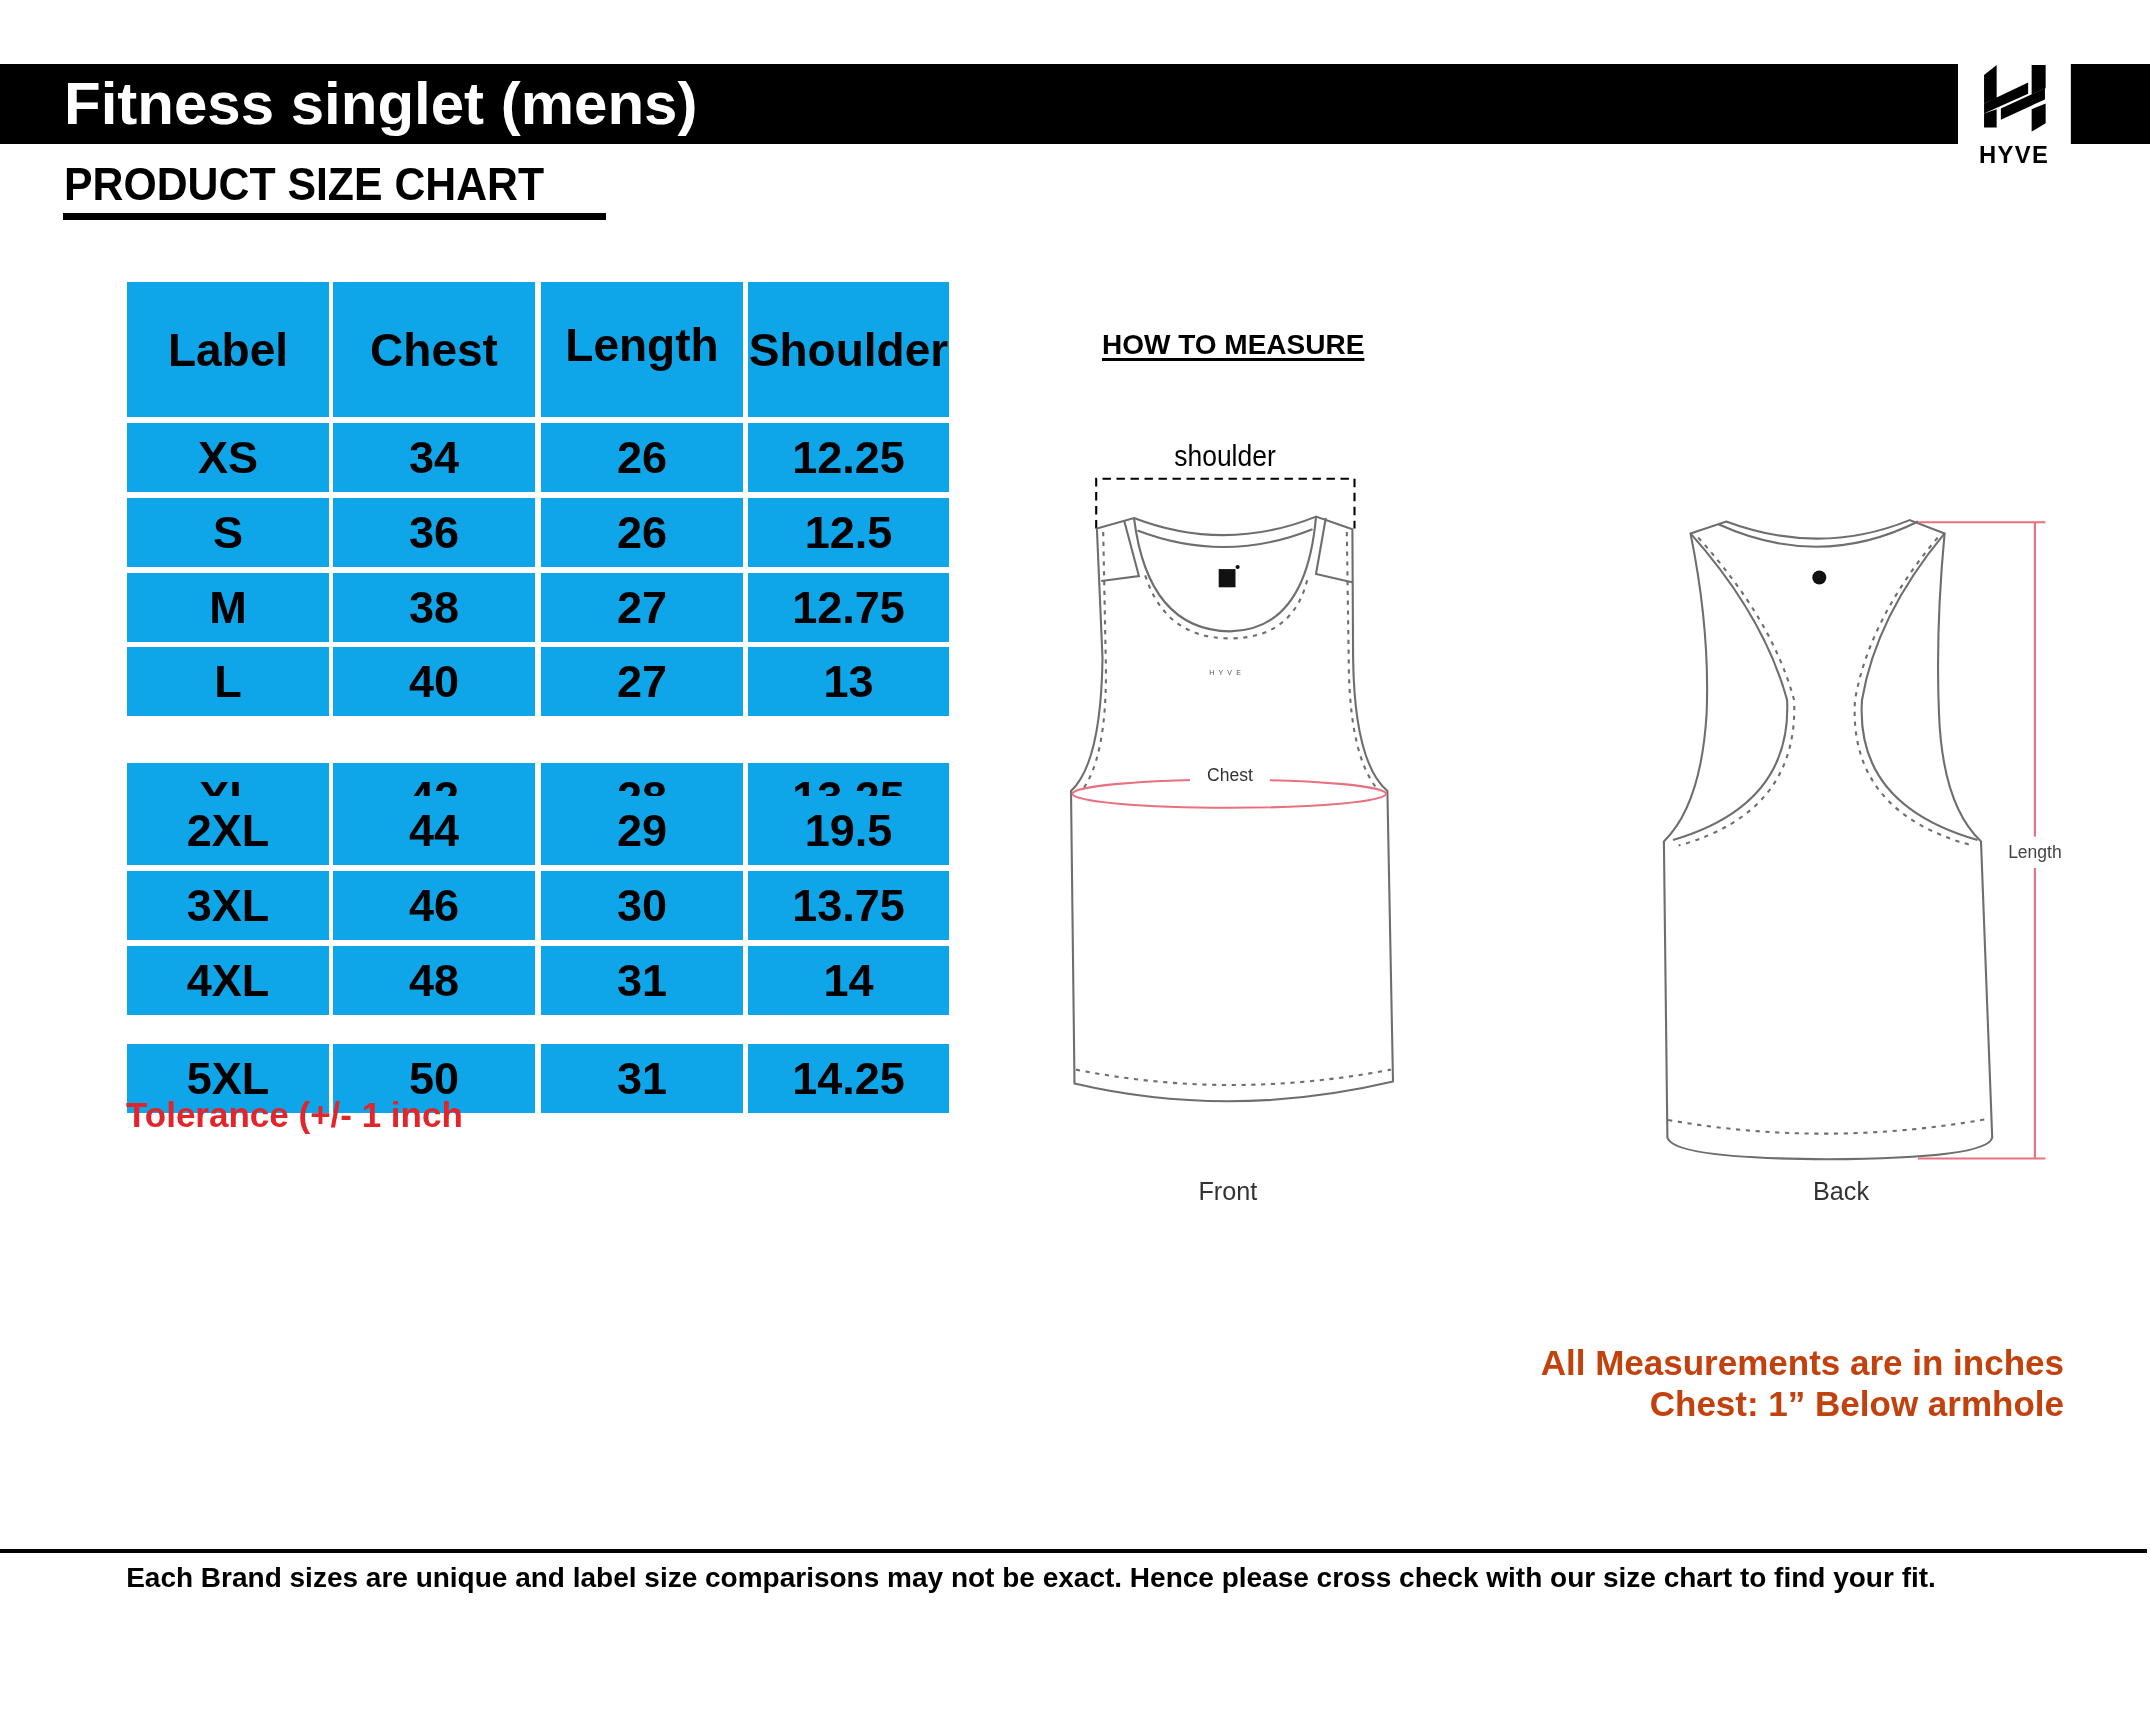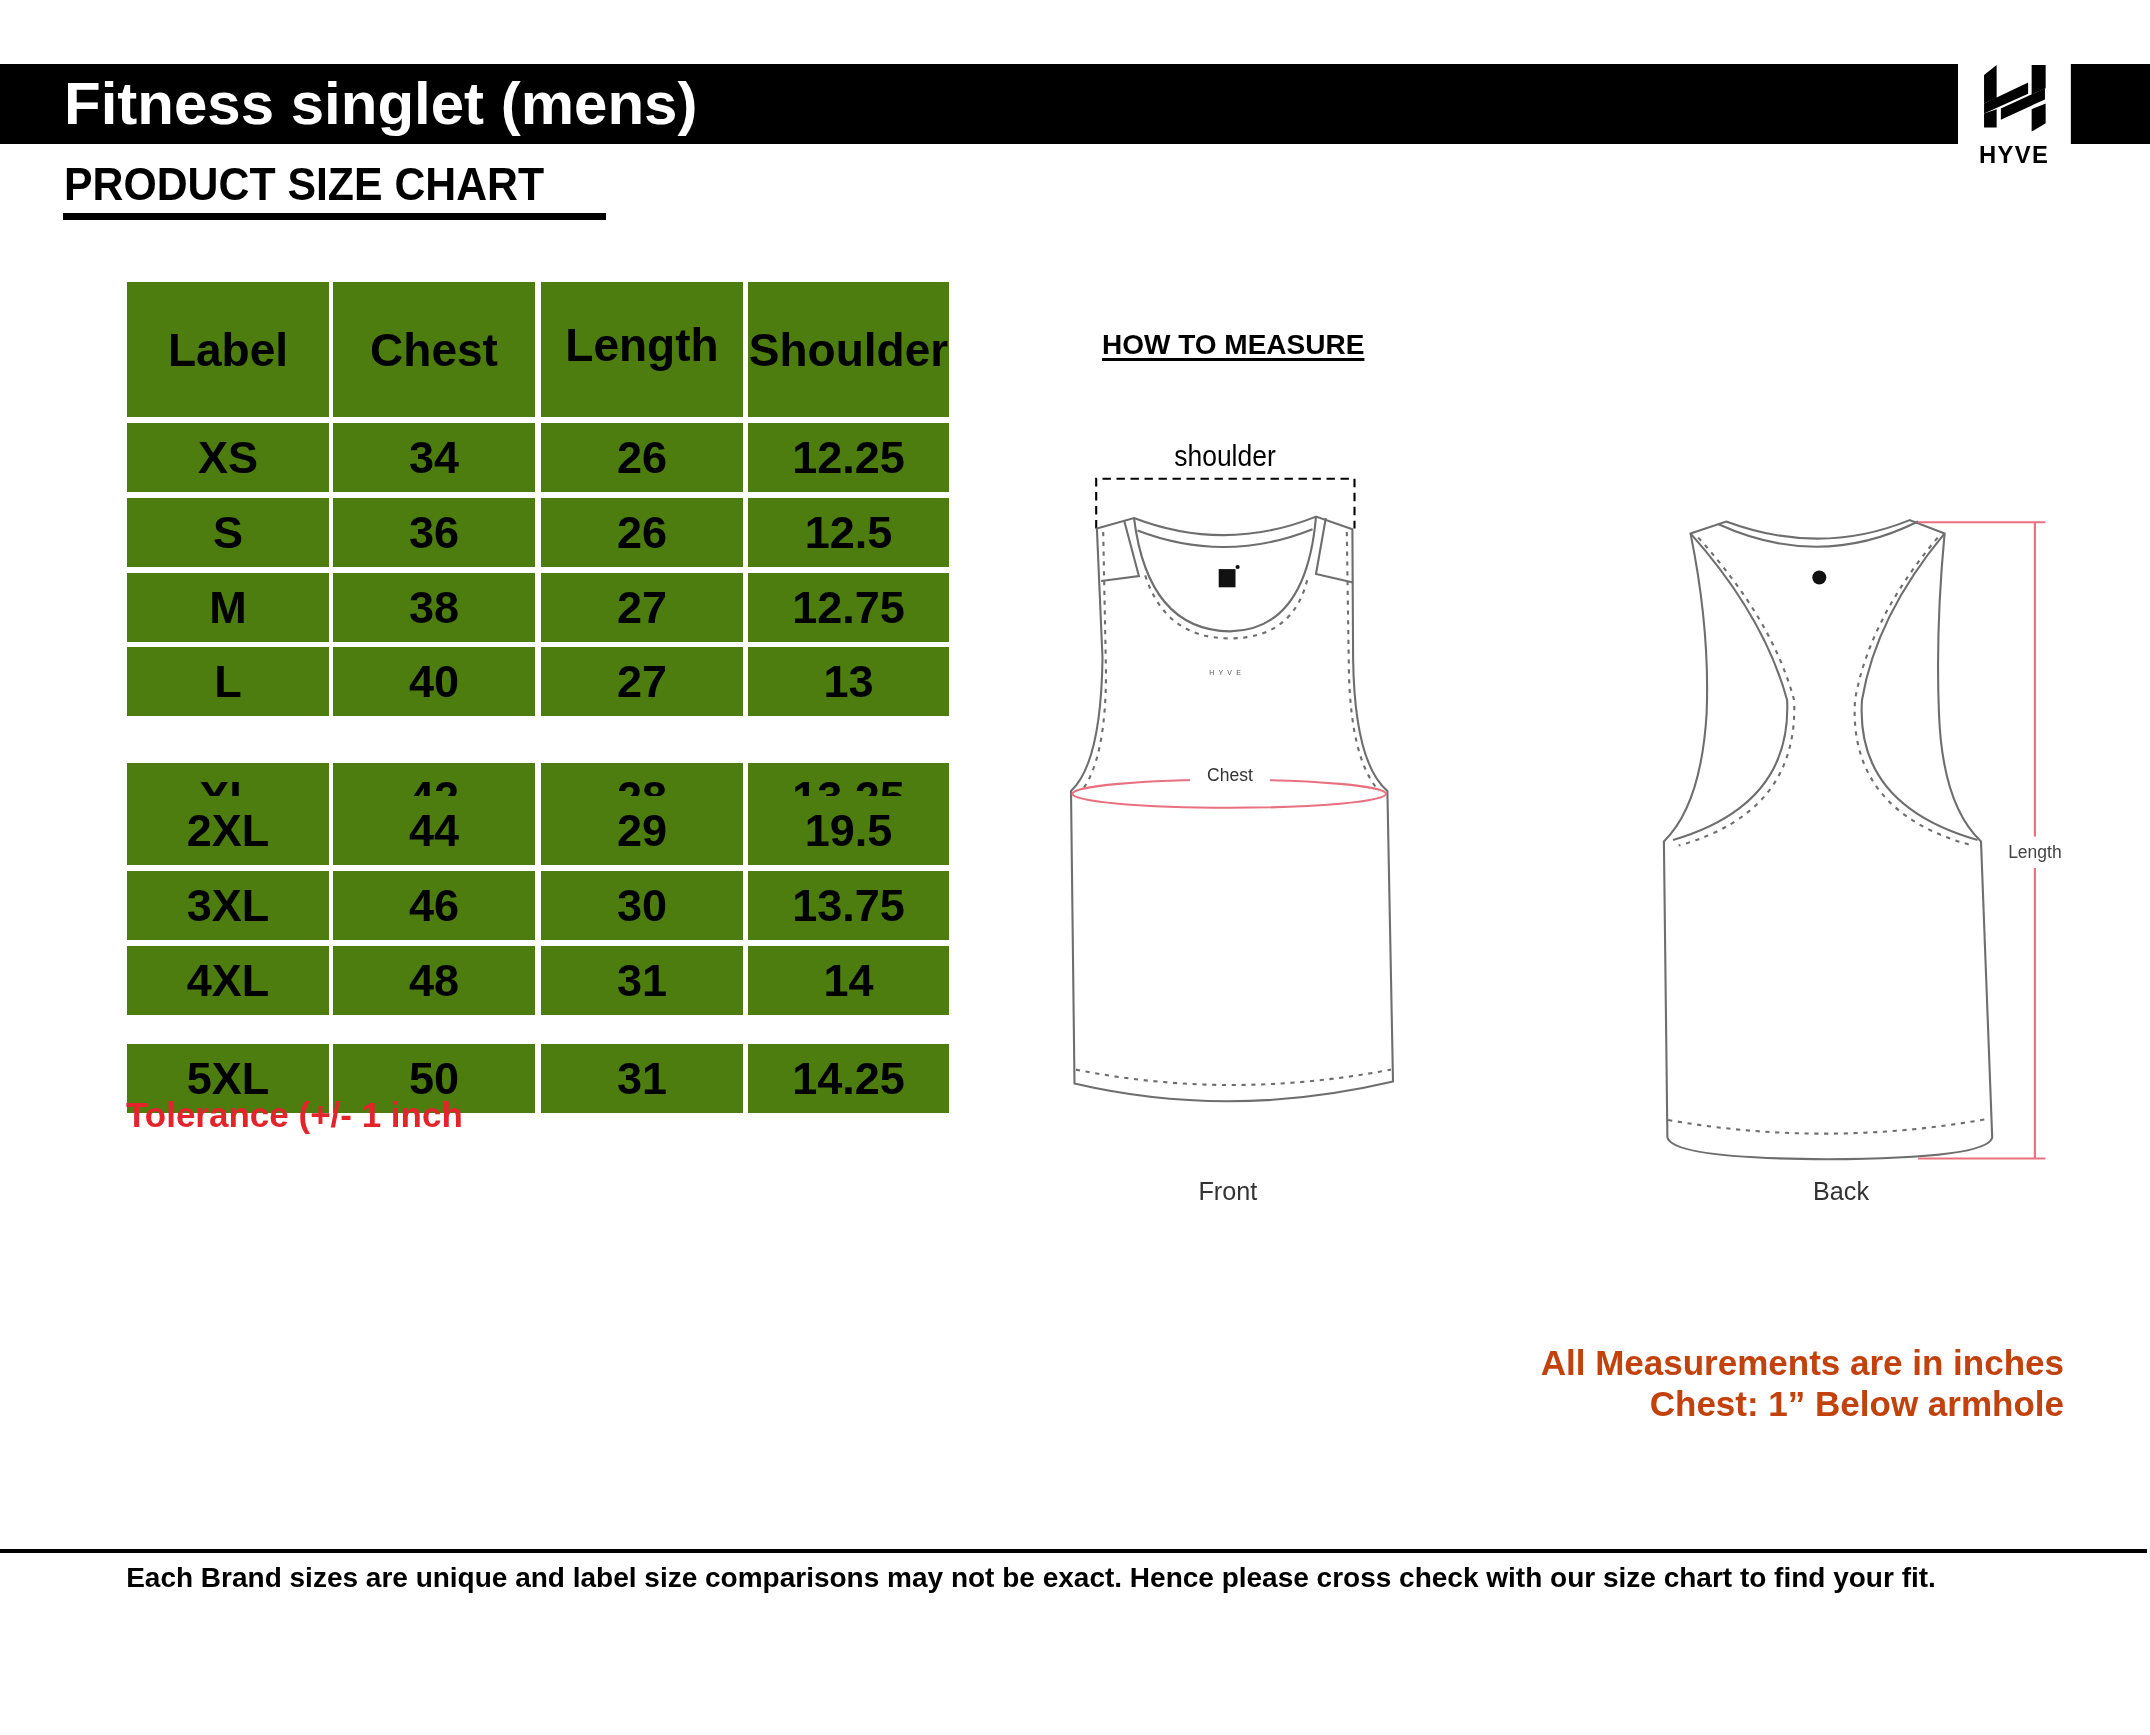--- a/index.html
+++ b/index.html
@@ -10,21 +10,21 @@
   .title-bar-right { left:2070px; top:64px; width:80px; height:80px; background:#000; }
   .title-text { left:64px; top:64px; height:64px; line-height:80px; color:#fff;
                 font-weight:bold; font-size:60px; white-space:nowrap; letter-spacing:0px; }
   .logo { left:1958px; top:42px; width:113px; height:126px; }
   .subtitle { left:64px; top:158px; font-weight:bold; font-size:46px; line-height:53px; white-space:nowrap;
               transform:scaleX(0.93); transform-origin:left center; }
   .subtitle-rule { left:63px; top:213px; width:543px; height:7px; background:#000; }
 
   .size-table { left:127px; top:282px; width:822px; }
   .hdr-row, .data-row { position:absolute; left:0; width:822px; height:135px; }
-  .cell { position:absolute; top:0; height:100%; background:#4d7c0f; display:flex;
+  .cell { position:absolute; top:0; height:100%; background:#0ea5e9; display:flex;
           align-items:center; justify-content:center; font-weight:bold; white-space:nowrap; }
   .hdr-row .cell { font-size:46px; }
   .data-row { height:69px; }
   .data-row .cell { font-size:45px; }
   .c0 { left:0; width:202px; }
   .c1 { left:206px; width:202px; }
   .c2 { left:414px; width:202px; }
   .c3 { left:621px; width:201px; }
 
   .tolerance { left:126px; top:1095px; font-size:35px; font-weight:bold; color:#e3242b; white-space:nowrap; }

